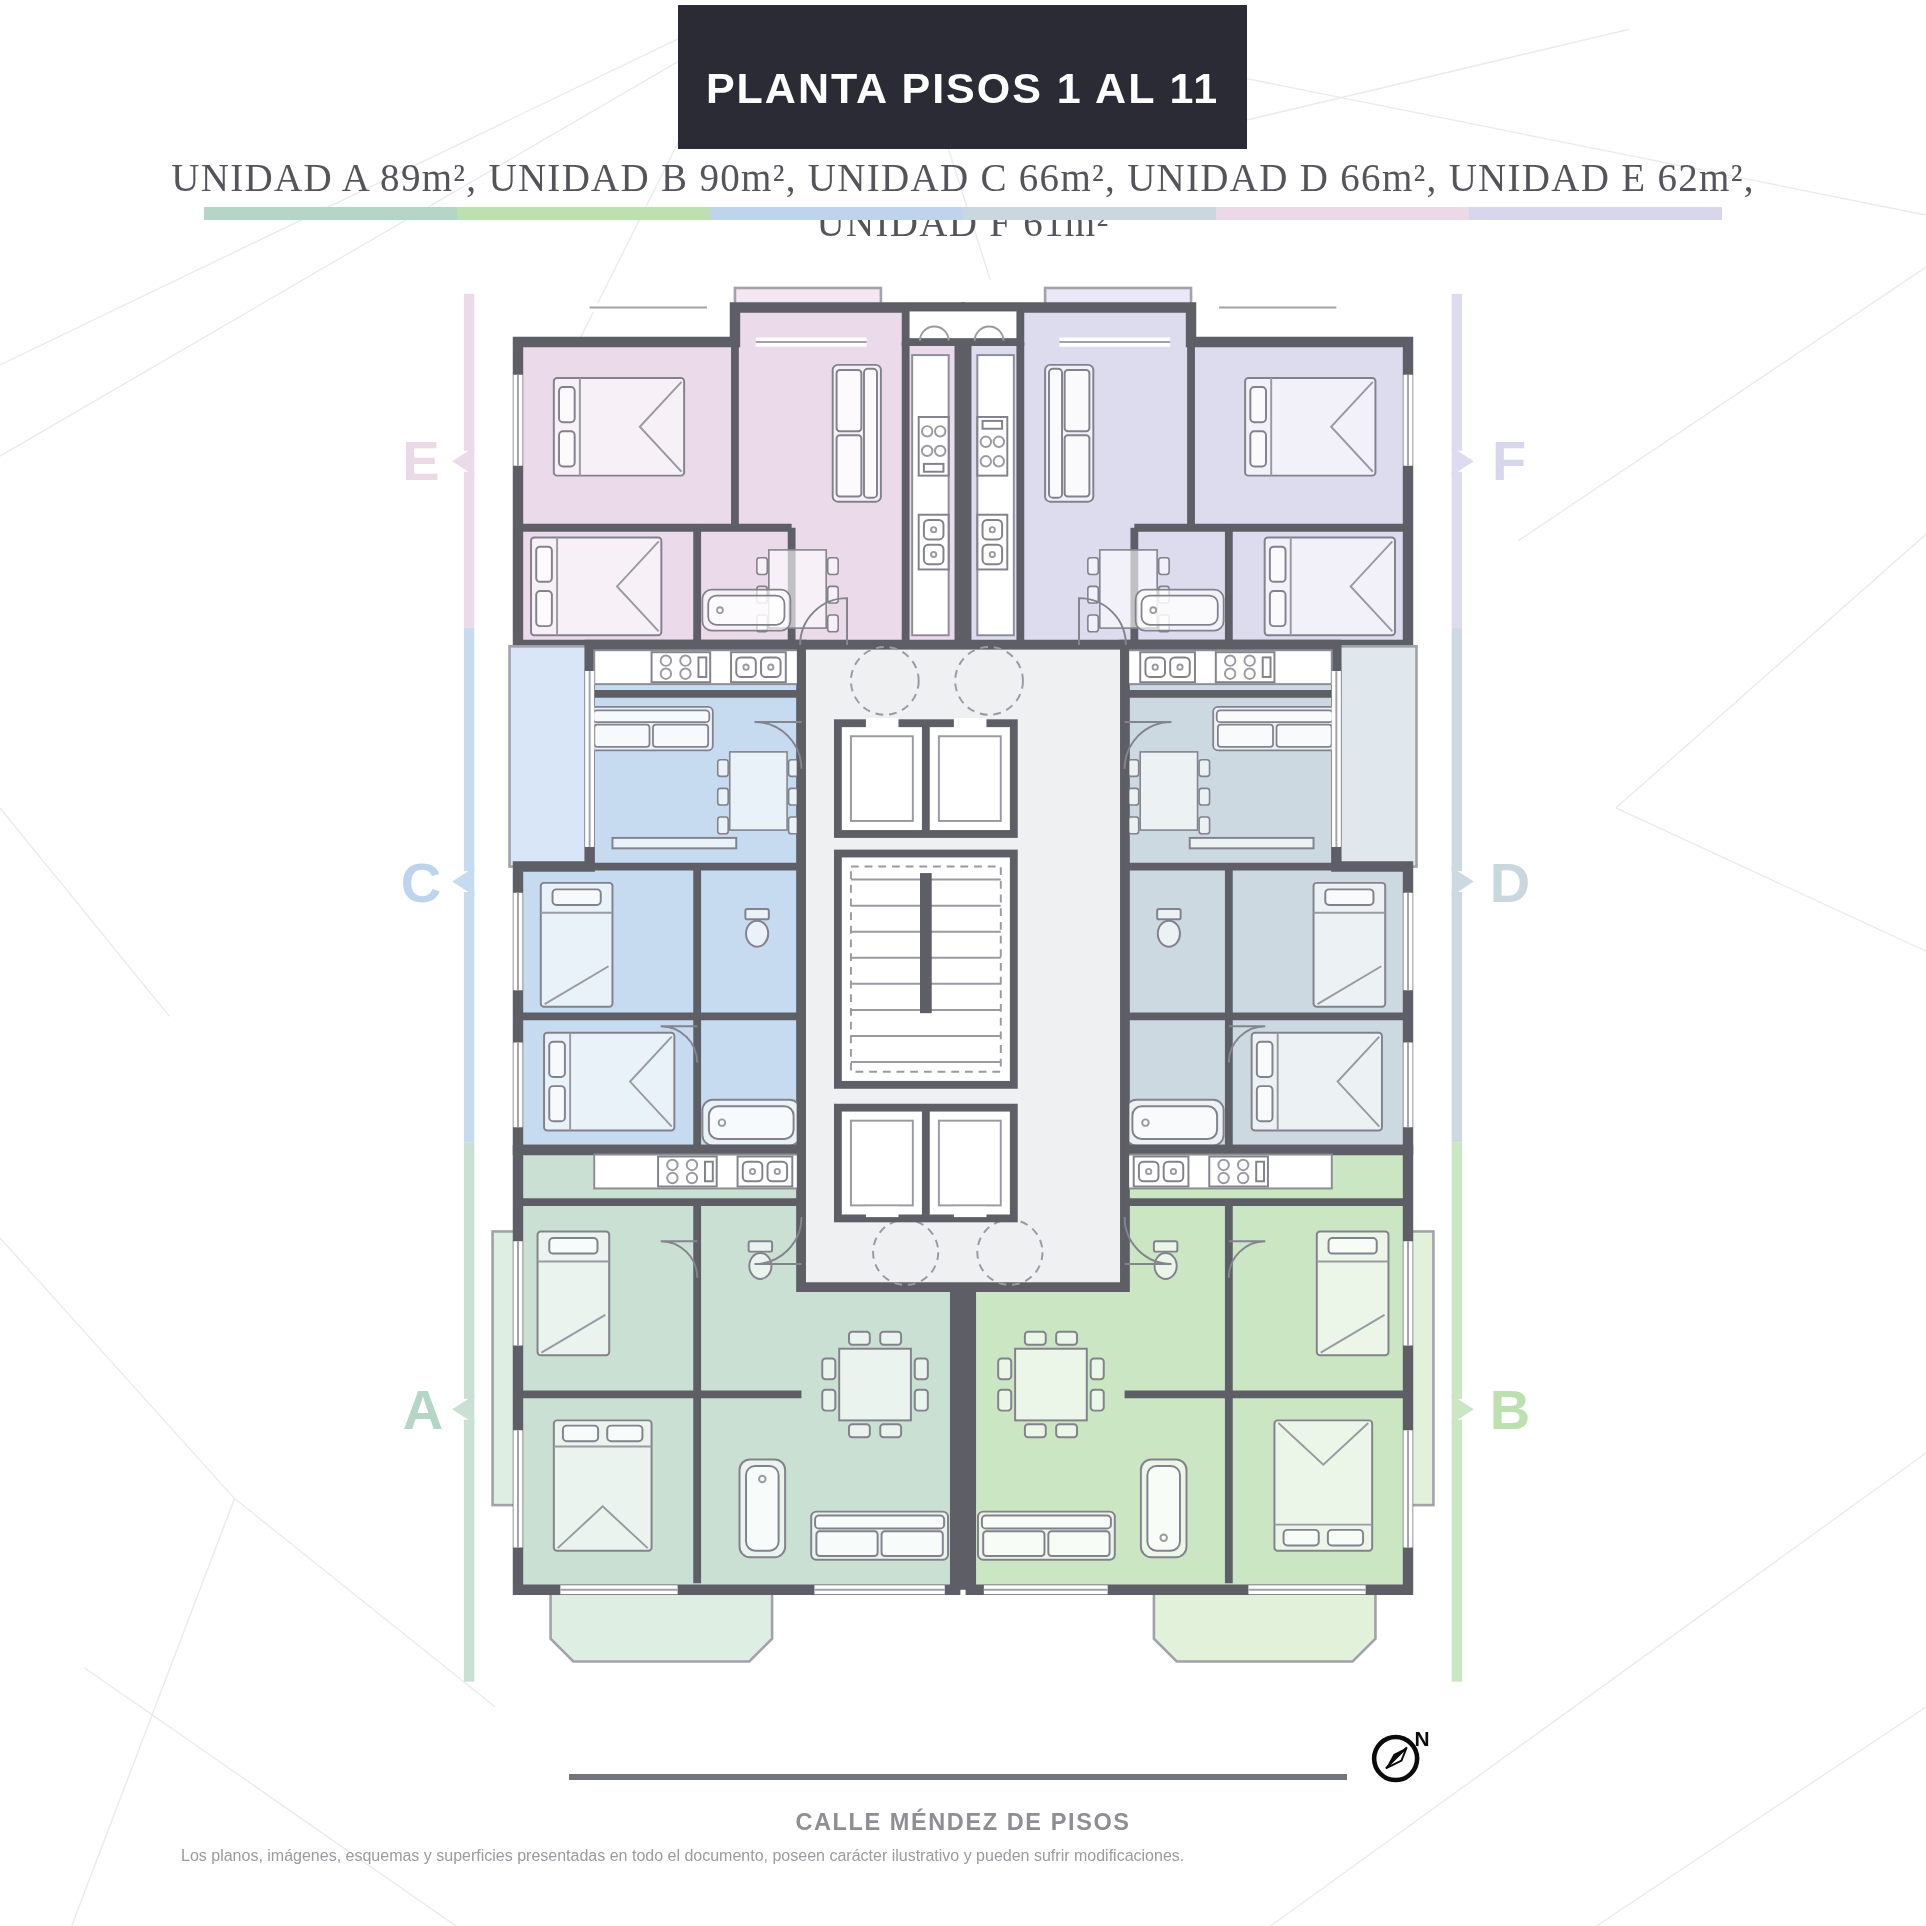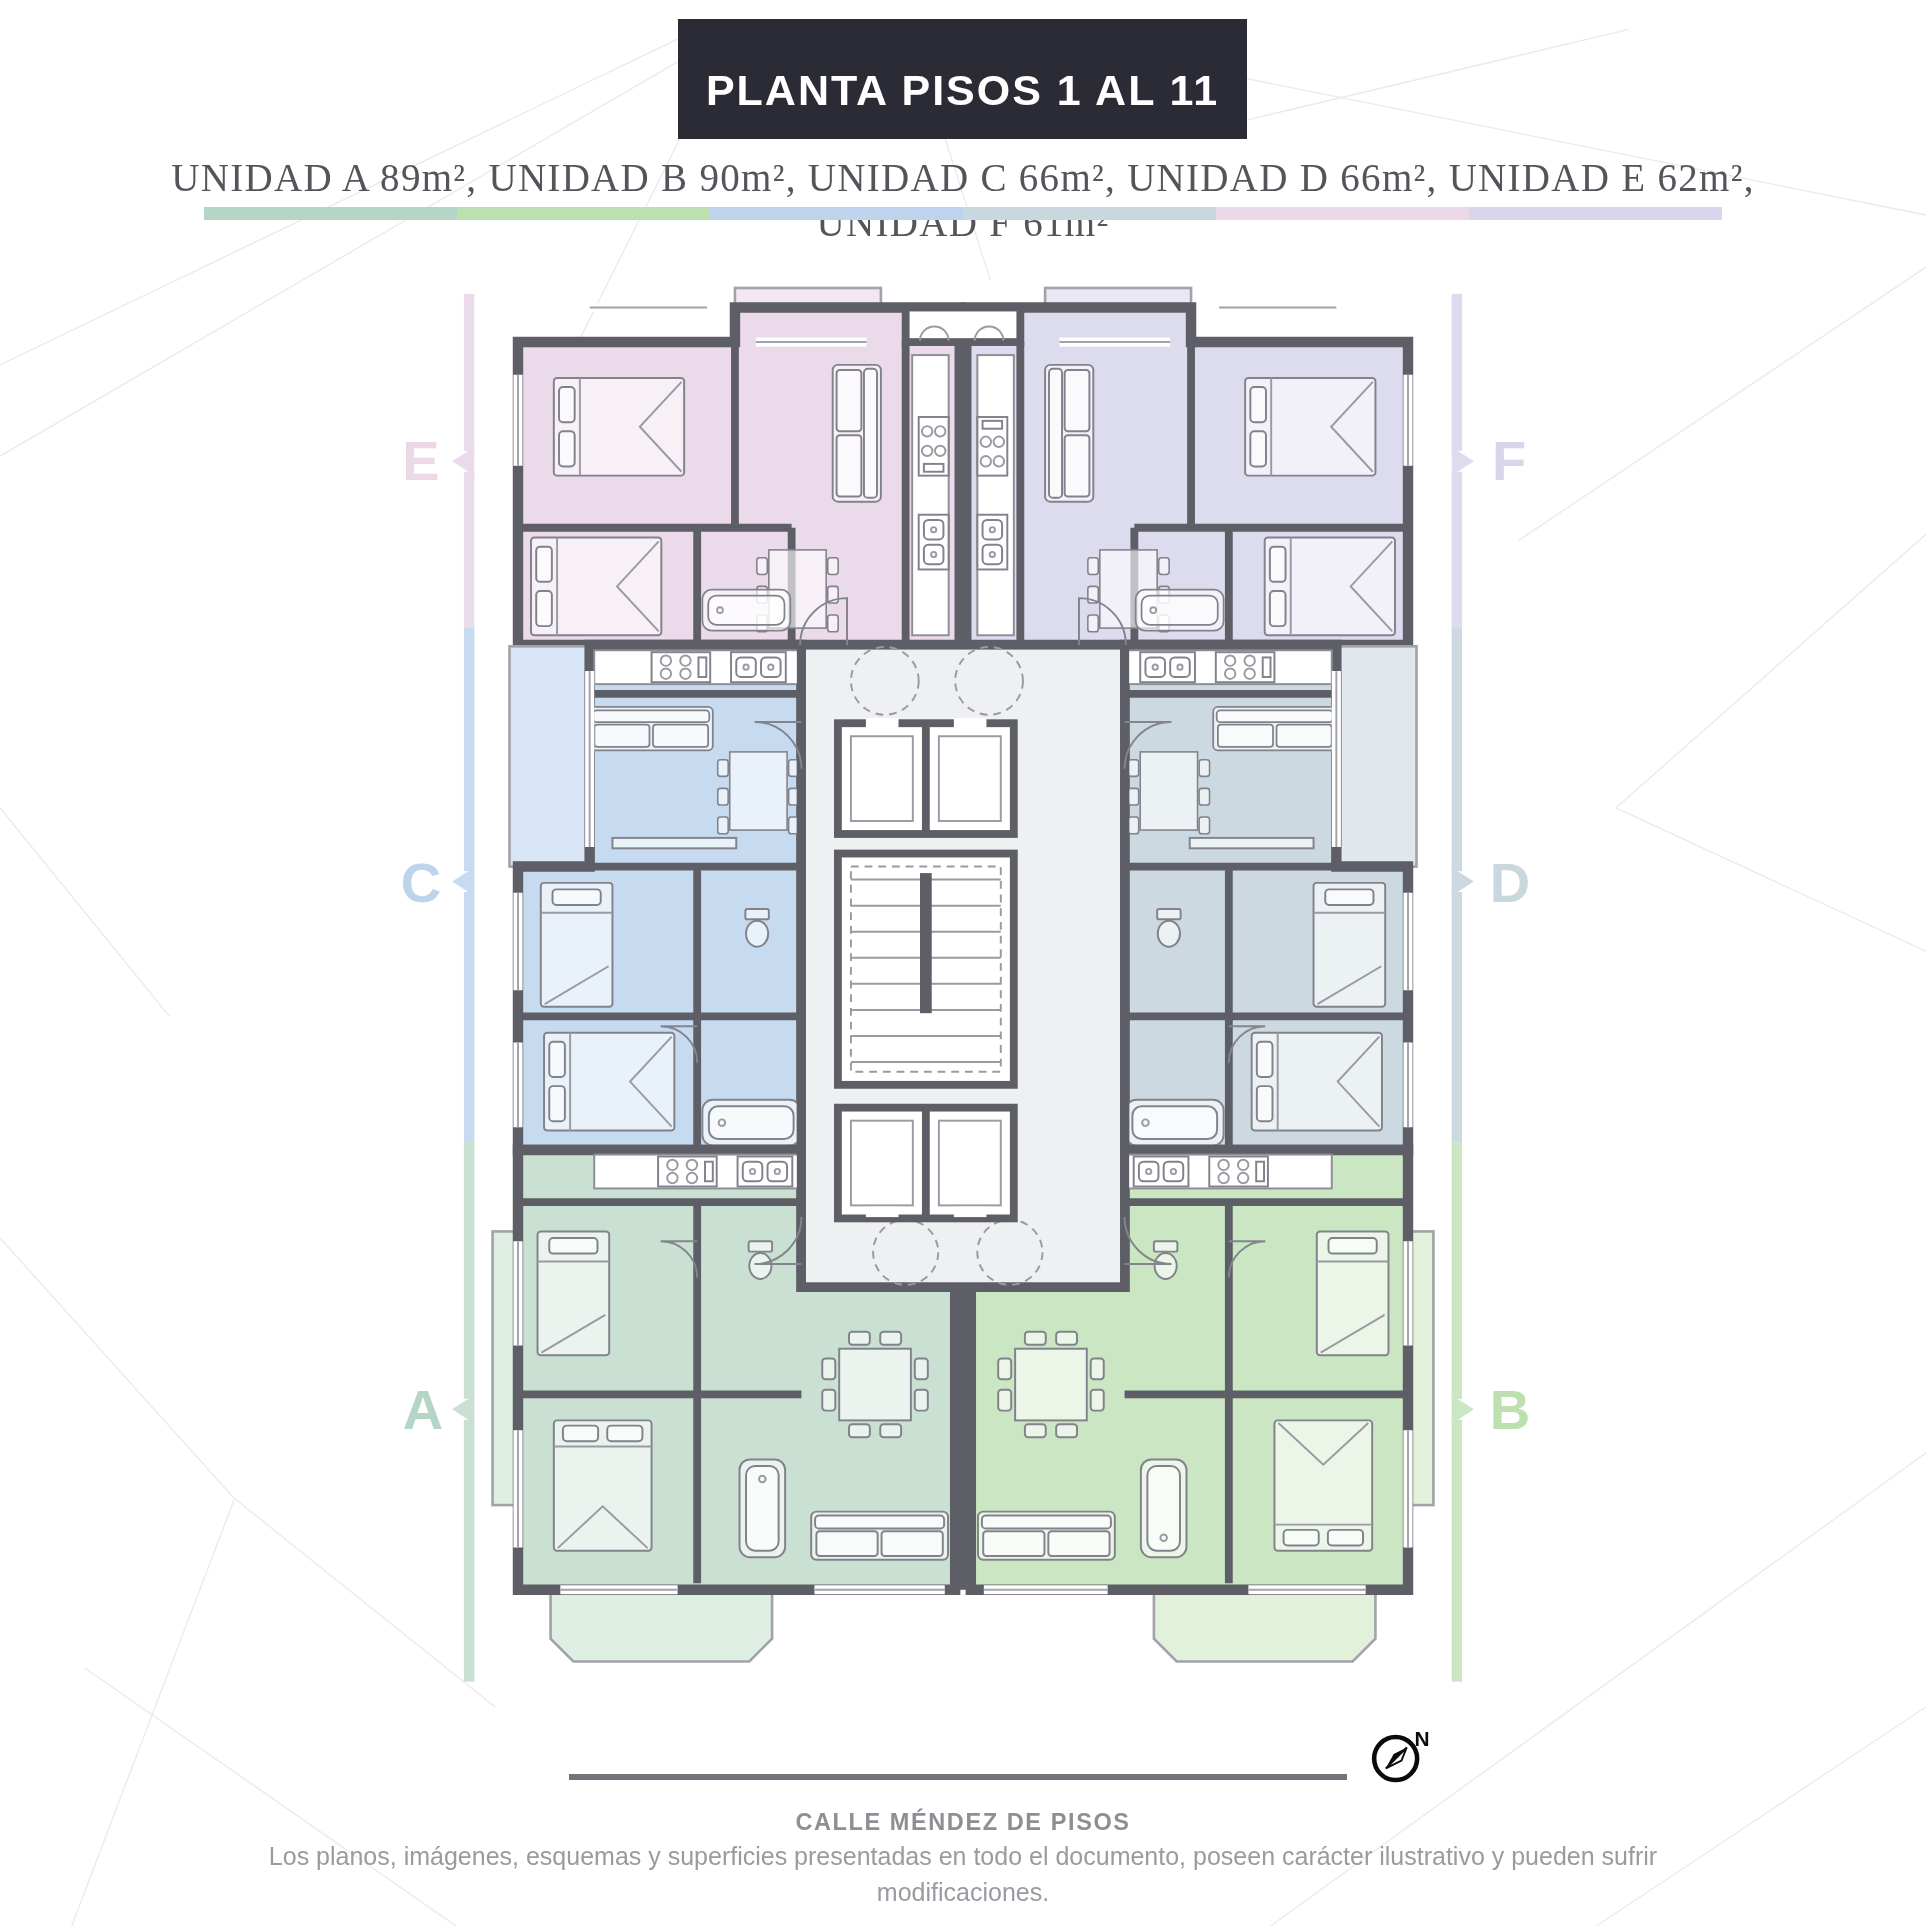--- a/index.html
+++ b/index.html
@@ -1,39 +1,39 @@
 <!DOCTYPE html>
 <html style="--ink: #2b2b36; --wall: #5e5e66; --core: #eff0f2; --mesh: #e9e9ef; --furn: #82828c; --text-dark: #54545b; --text-gray: #9a9aa0; --street-line: #74747b; --street-text: #8e8e94; --unit-a: #c9e0d2; --unit-a-light: #deeee2; --unit-b: #cbe6c2; --unit-b-light: #e2f2da; --unit-c: #c6daf0; --unit-c-light: #d8e6f7; --unit-d: #cdd9e1; --unit-d-light: #e0e8ee; --unit-e: #ebdaea; --unit-e-light: #f3e7f2; --unit-f: #dddbee; --unit-f-light: #eae8f6;font-size:10.4px"><head>
 <meta charset="utf-8">
 <style>
   html,body{margin:0;padding:0;background:#fff;}
   body{width:1926px;height:1926px;position:relative;overflow:hidden;
        font-family:"Liberation Sans",sans-serif;}
   .abs{position:absolute;}
   
-  #title-block{left:678px;top:5.2px;width:569px;height:120px;background:var(--ink);
-     display:flex;align-items:center;justify-content:center;padding-top:22px;box-sizing:border-box;margin-top:14px;}
+  #title-block{left:678px;top:5.2px;width:569px;height:144px;background:var(--ink);
+     display:flex;align-items:center;justify-content:center;padding-top:22px;box-sizing:border-box;}
   #title-block h1{margin:0;color:#fff;font-size:43px;font-weight:900;letter-spacing:2px;
      font-family:"Liberation Sans",sans-serif;}
   
   #subtitle{left:50%;top:155px;width:1629px;transform:translateX(-50%);text-align:center;
      font-family:"Liberation Serif",serif;font-size:39px;letter-spacing:1.3px;color:var(--text-dark);}
   #legend-bar{left:204px;top:207px;width:1518px;height:13px;display:flex;}
   #legend-bar .seg{flex:1 1 0;}
   
   .side-letter{position:absolute;transform:translate(-50%,-50%);font-weight:800;font-size:56px;
      font-family:"Liberation Sans",sans-serif;}
   #sl-e{left:421px;top:460px} #sl-c{left:421px;top:882px} #sl-a{left:423px;top:1409px}
   #sl-f{left:1509px;top:460px} #sl-d{left:1510px;top:882px} #sl-b{left:1510px;top:1409px}
   
   #street-line{left:569px;top:1774px;width:778px;height:5.9px;background:var(--street-line);}
   #street-label{left:50%;top:1809px;transform:translateX(-50%);font-size:23.5px;font-weight:700;
      letter-spacing:1.6px;color:var(--street-text);}
-  #disclaimer{left:50%;top:1838px;transform:translateX(-50%);width:1564px;text-align:center;
-     font-size:25px;line-height:36px;color:var(--text-gray);}
+  #disclaimer{left:50%;top:1838px;transform:translateX(-50%);width:1564px;
+     font-size:16px;line-height:36px;color:var(--text-gray);}
   
   svg{position:absolute;left:0;top:0;}
   .mesh line{stroke:var(--mesh);stroke-width:2;}
   .u-body{stroke:var(--wall);stroke-width:16;stroke-linejoin:miter;}
   .fill-e{fill:var(--unit-e);} .fill-f{fill:var(--unit-f);}
   .fill-c{fill:var(--unit-c);} .fill-d{fill:var(--unit-d);}
   .fill-a{fill:var(--unit-a);} .fill-b{fill:var(--unit-b);}
   .lite-e{fill:var(--unit-e-light);} .lite-f{fill:var(--unit-f-light);}
   .lite-c{fill:var(--unit-c-light);} .lite-d{fill:var(--unit-d-light);}
   .lite-a{fill:var(--unit-a-light);} .lite-b{fill:var(--unit-b-light);}

